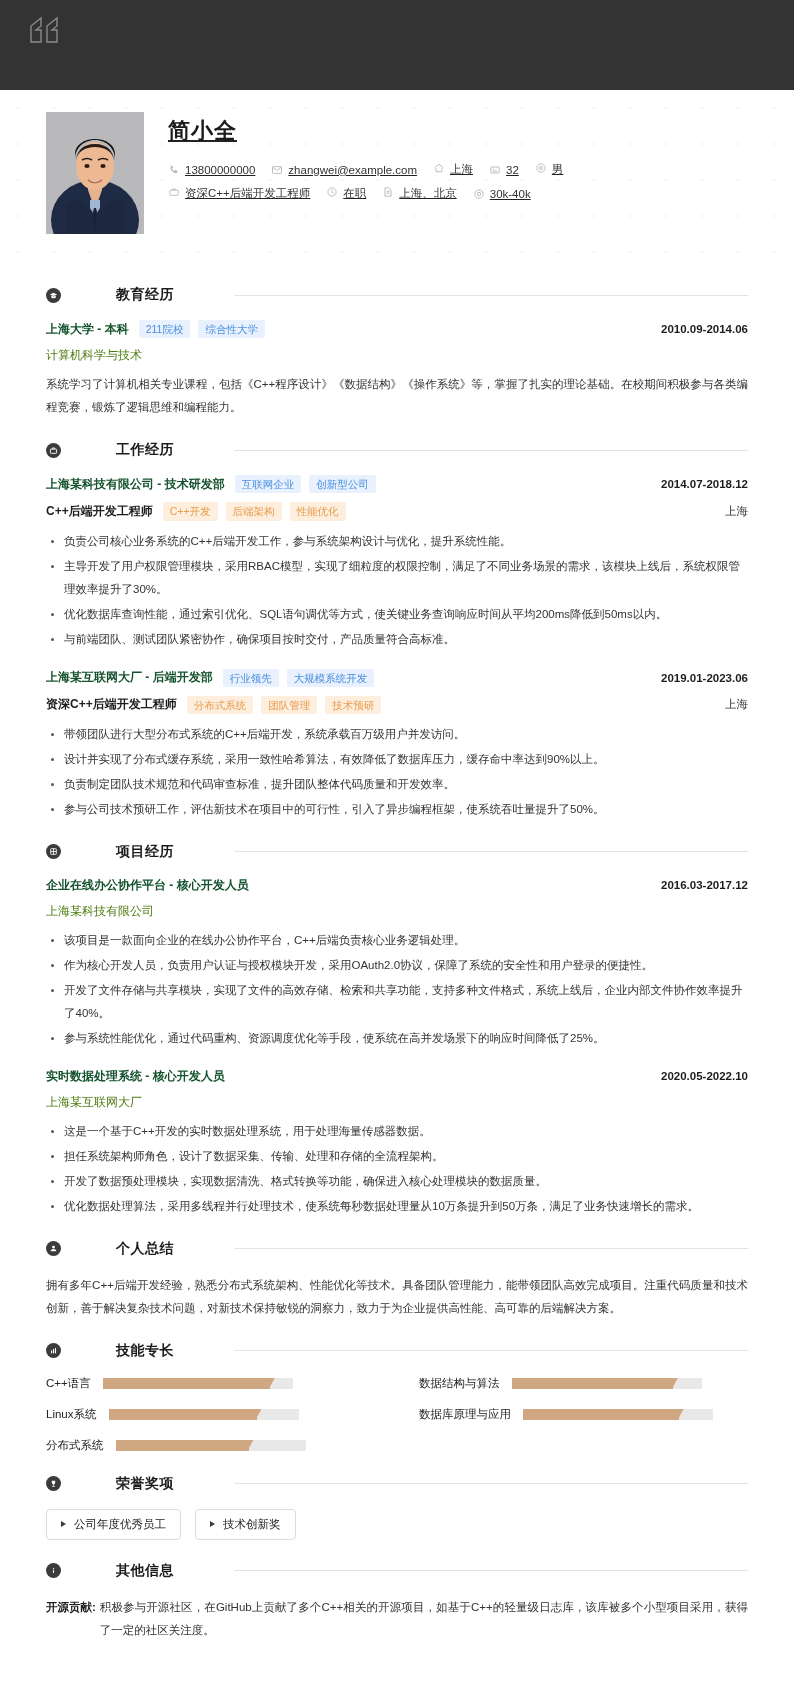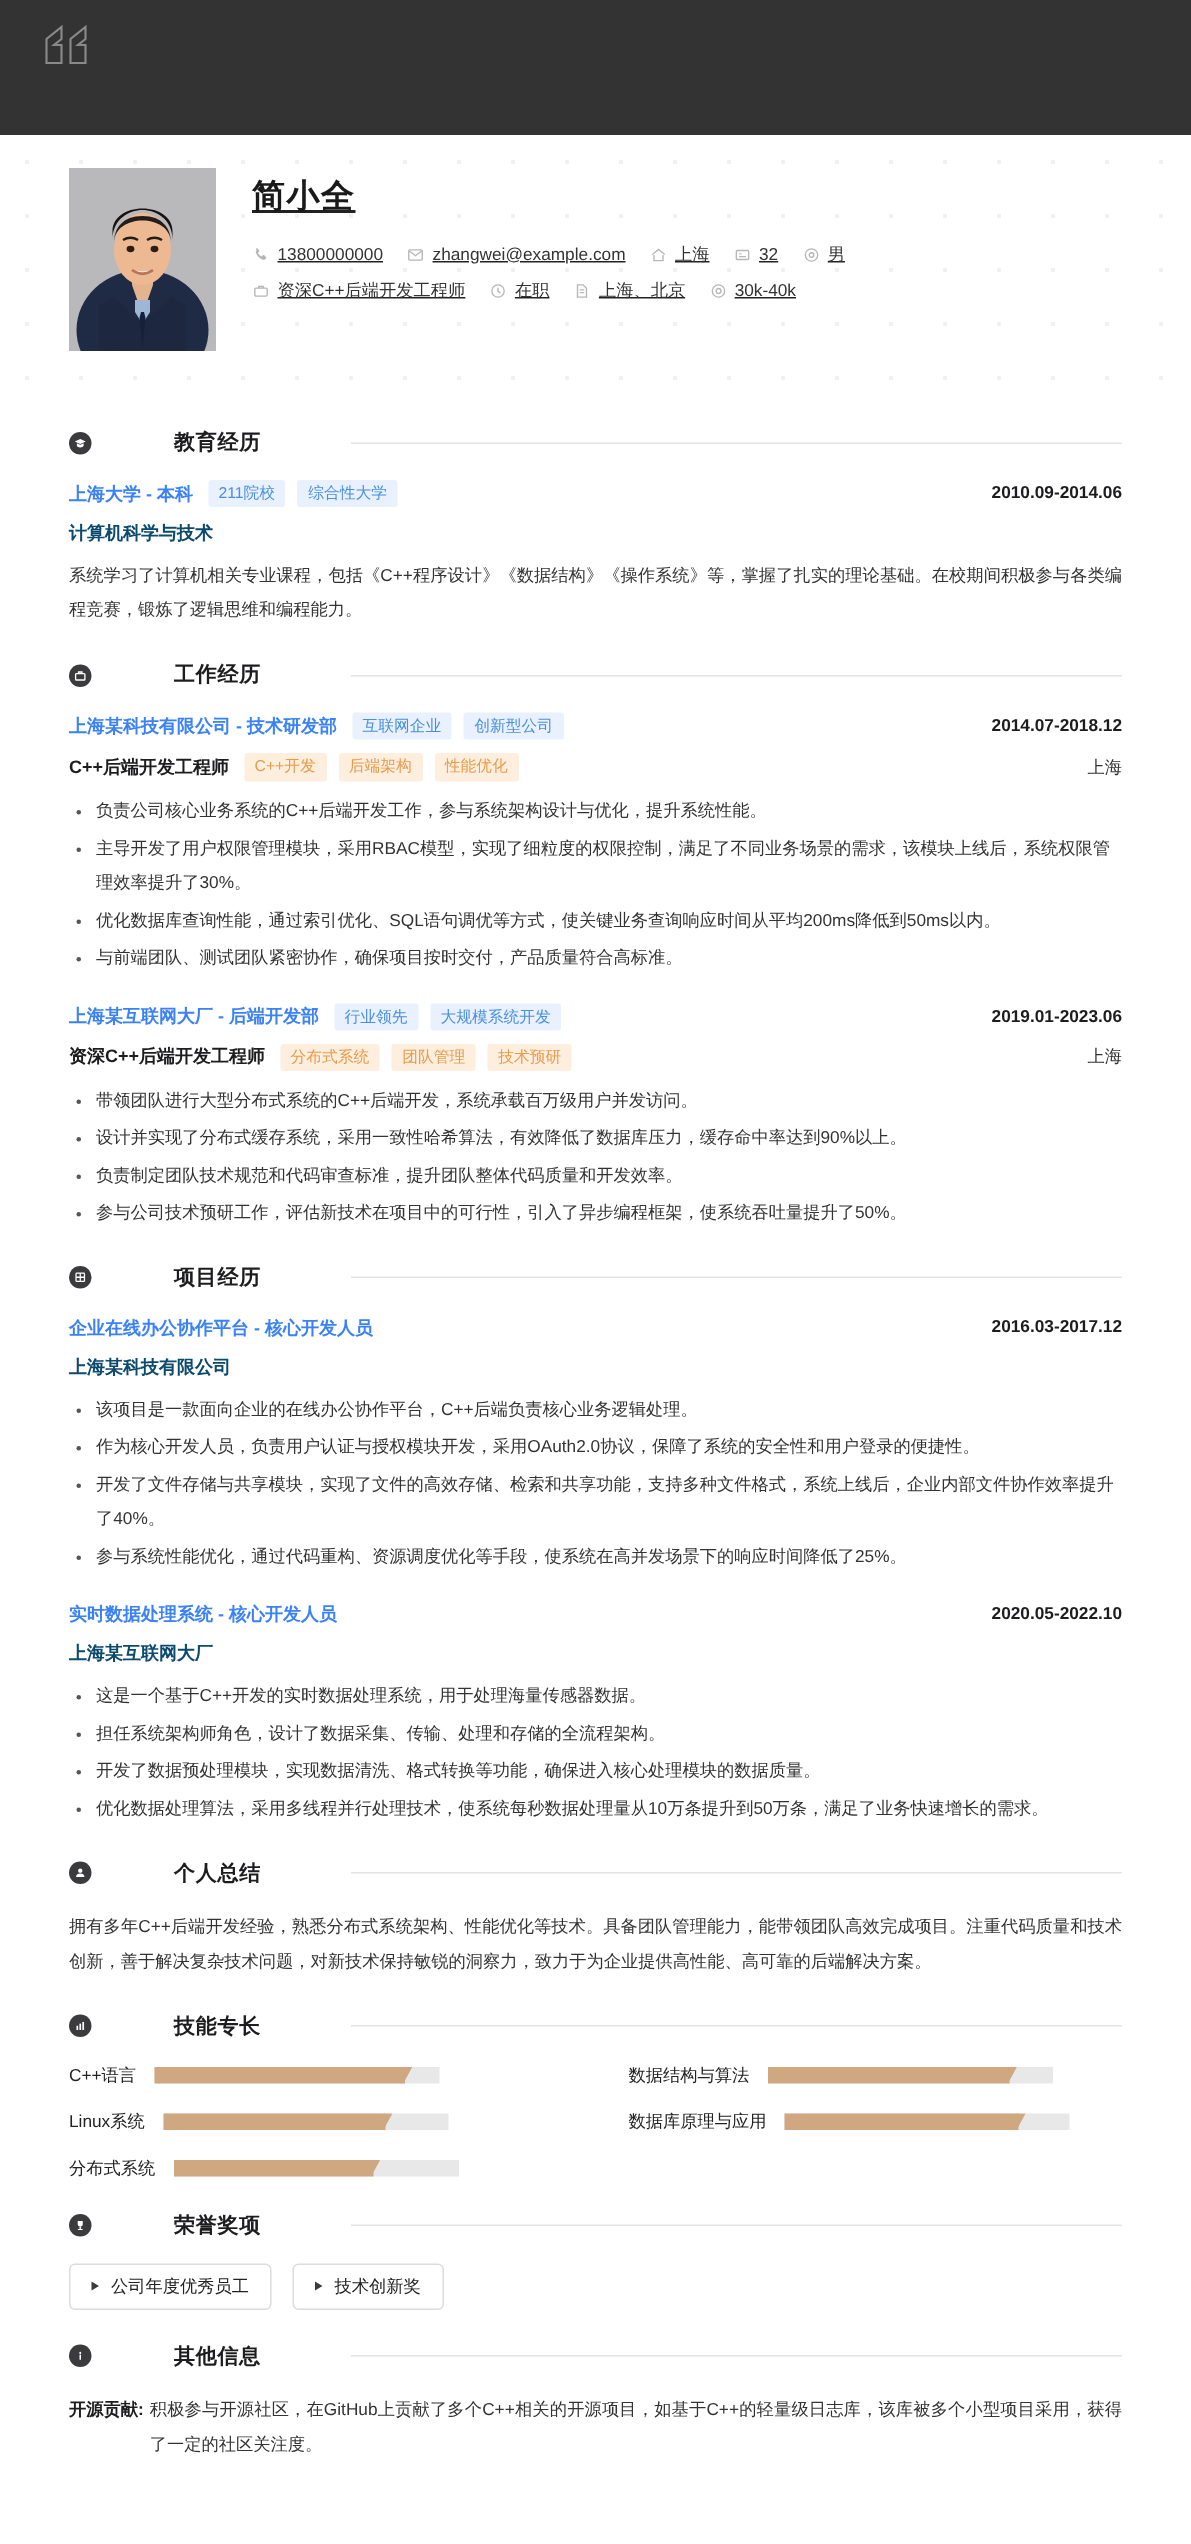--- a/index.html
+++ b/index.html
@@ -57,21 +57,20 @@
   .meta-row {
     display: flex;
     flex-wrap: wrap;
     align-items: center;
     font-size: 11.5px;
     color: #333;
     margin-bottom: 9px;
   }
   .meta-item {
     display: flex;
-    align-items: center;
     margin-right: 16px;
     white-space: nowrap;
   }
   .meta-item .mi {
     display:inline-flex;
     width: 12px; height: 12px;
     margin-right: 5px;
     color:#b6b6b8;
     flex: 0 0 12px;
   }
@@ -125,33 +124,33 @@
   }
   .line-left {
     display: flex;
     align-items: center;
     flex-wrap: wrap;
     min-width: 0;
   }
   .org {
     font-size: 12px;
     font-weight: 700;
-    color: #3b82f6;
+    color: #14532d;
     margin-right: 10px;
   }
   .role {
     font-size: 12px;
     font-weight: 700;
     color: #1d1d1f;
     margin-right: 10px;
   }
   .sub {
     font-size: 12px;
-    font-weight: 700;
-    color: #0c4a6e;
+    font-weight: 400;
+    color: #4d7c0f;
     margin-bottom: 9px;
   }
   .when {
     font-size: 11.5px;
     font-weight: 700;
     color: #1d1d1f;
     white-space: nowrap;
     margin-left: 10px;
   }
   .where {

